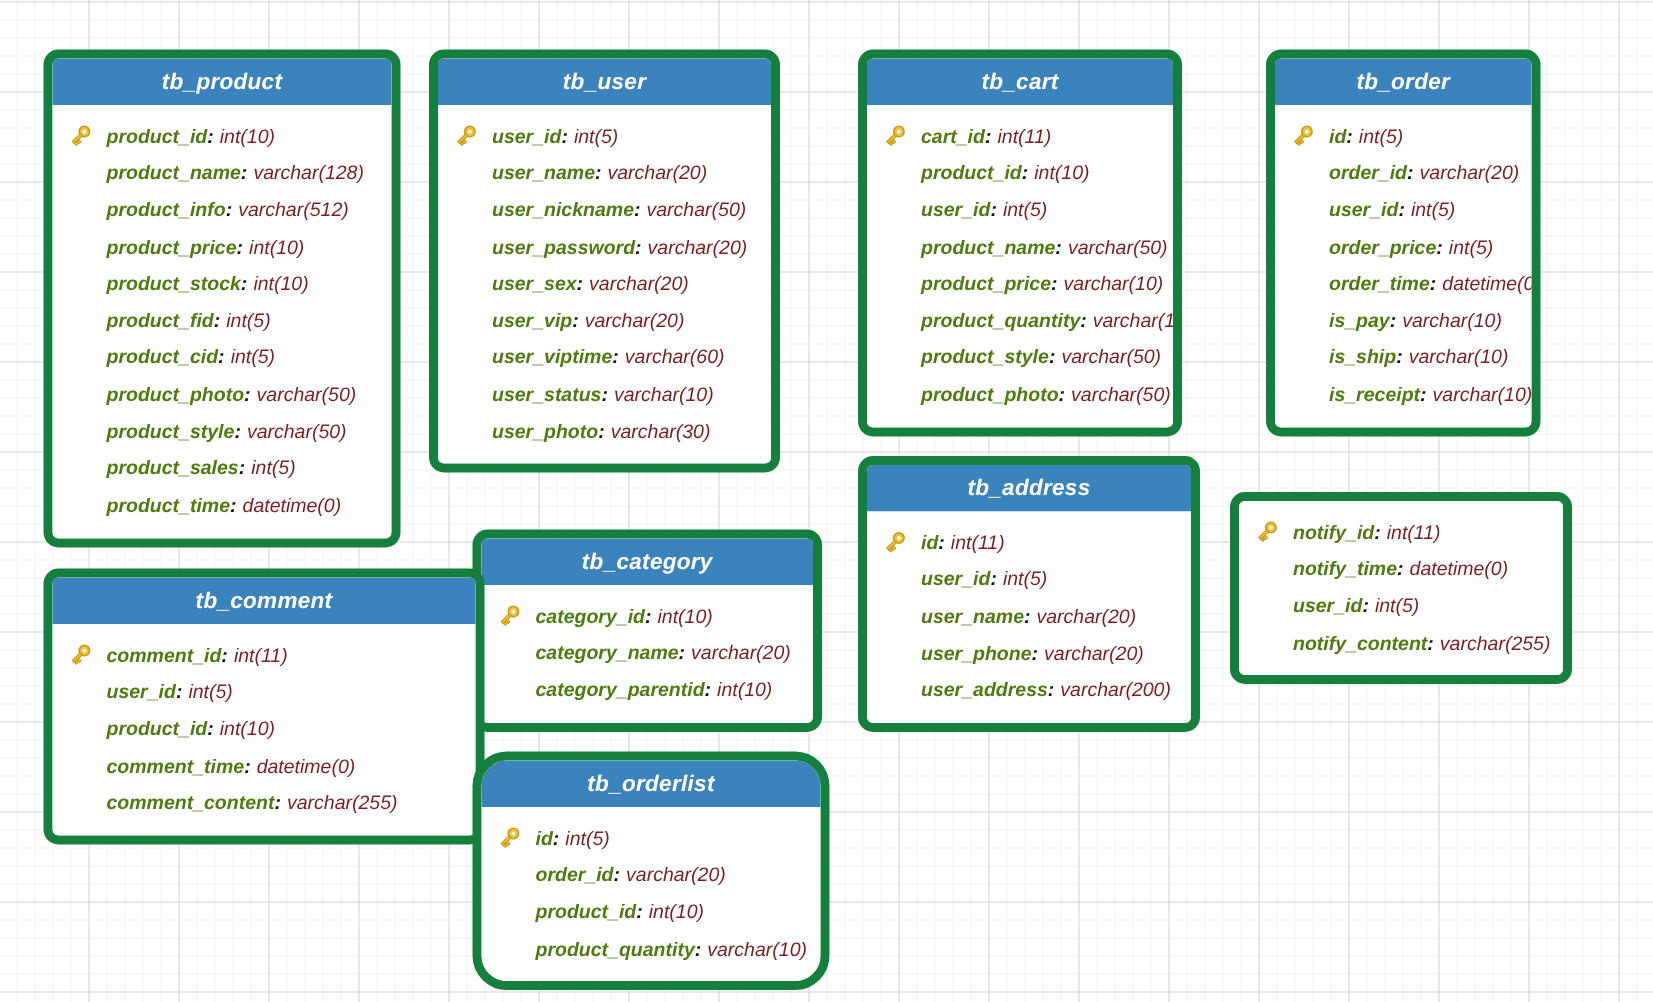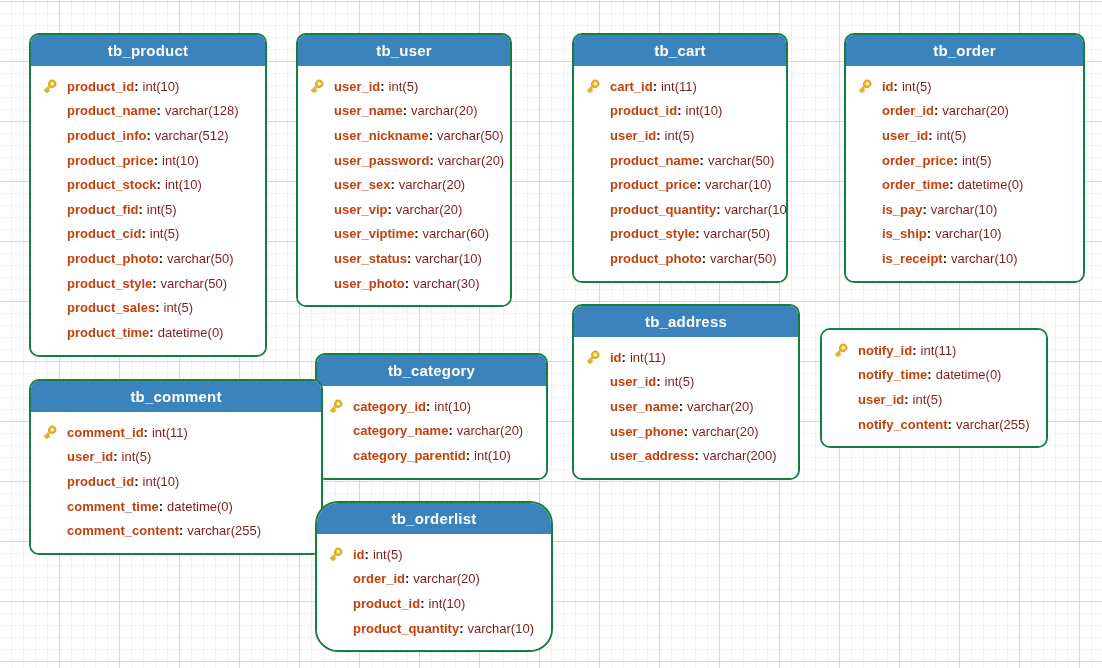--- a/index.html
+++ b/index.html
@@ -31,24 +31,25 @@
     position: absolute;
     left: 0;
     top: 0;
     width: 1102px;
     height: 668px;
   }
 
   .table-box {
     position: absolute;
     box-sizing: border-box;
-    border: 2px solid #15803d;
+    border: 6px solid #15803d;
     border-radius: 10px;
     background: #ffffff;
     overflow: hidden;
+    font-style: italic;
   }
 
   .table-header {
     background: #3b83bd;
     color: #ffffff;
     font-weight: bold;
     font-size: 15px;
     text-align: center;
     line-height: 31px;
     height: 31px;
@@ -75,21 +76,21 @@
     height: 18px;
     display: flex;
     align-items: center;
     justify-content: flex-start;
   }
 
   .key-slot svg { display: block; }
 
   .field-name {
     font-size: 13px;
-    color: #c2410c;
+    color: #4d7c0f;
     font-weight: bold;
   }
   .field-colon {
     font-size: 13px;
     color: #0d0d0d;
     font-weight: bold;
     margin-right: 4px;
   }
   .field-type {
     font-size: 13px;
@@ -175,21 +176,21 @@
           <span class="field-type">int(5)</span>
         </div>
         <div class="field-row">
           <span class="key-slot"></span>
           <span class="field-name">product_time</span>
           <span class="field-colon">:</span>
           <span class="field-type">datetime(0)</span>
         </div>
       </div>
     </div>
-    <div class="table-box" style="left: 296px; top: 33px; width: 216px;">
+    <div class="table-box" style="left: 286px; top: 33px; width: 234px;">
       <div class="table-header">tb_user</div>
       <div class="table-body">
         <div class="field-row">
           <span class="key-slot">
             <svg width="17" height="17" viewBox="0 0 17 17" aria-hidden="true">
               <g transform="rotate(45 8.5 8.5)">
                 <circle cx="8.5" cy="4.6" r="3.5" fill="#f2c130" stroke="#c79a18" stroke-width="1"></circle>
                 <circle cx="8.5" cy="4.6" r="1.35" fill="#ffffff"></circle>
                 <rect x="7.5" y="7.6" width="2" height="7.4" fill="#f2c130" stroke="#c79a18" stroke-width="0.8"></rect>
                 <rect x="9.4" y="11.0" width="2.3" height="1.6" fill="#f2c130" stroke="#c79a18" stroke-width="0.7"></rect>
@@ -307,21 +308,21 @@
           <span class="field-type">varchar(50)</span>
         </div>
         <div class="field-row">
           <span class="key-slot"></span>
           <span class="field-name">product_photo</span>
           <span class="field-colon">:</span>
           <span class="field-type">varchar(50)</span>
         </div>
       </div>
     </div>
-    <div class="table-box" style="left: 844px; top: 33px; width: 241px;">
+    <div class="table-box" style="left: 844px; top: 33px; width: 183px;">
       <div class="table-header">tb_order</div>
       <div class="table-body">
         <div class="field-row">
           <span class="key-slot">
             <svg width="17" height="17" viewBox="0 0 17 17" aria-hidden="true">
               <g transform="rotate(45 8.5 8.5)">
                 <circle cx="8.5" cy="4.6" r="3.5" fill="#f2c130" stroke="#c79a18" stroke-width="1"></circle>
                 <circle cx="8.5" cy="4.6" r="1.35" fill="#ffffff"></circle>
                 <rect x="7.5" y="7.6" width="2" height="7.4" fill="#f2c130" stroke="#c79a18" stroke-width="0.8"></rect>
                 <rect x="9.4" y="11.0" width="2.3" height="1.6" fill="#f2c130" stroke="#c79a18" stroke-width="0.7"></rect>

